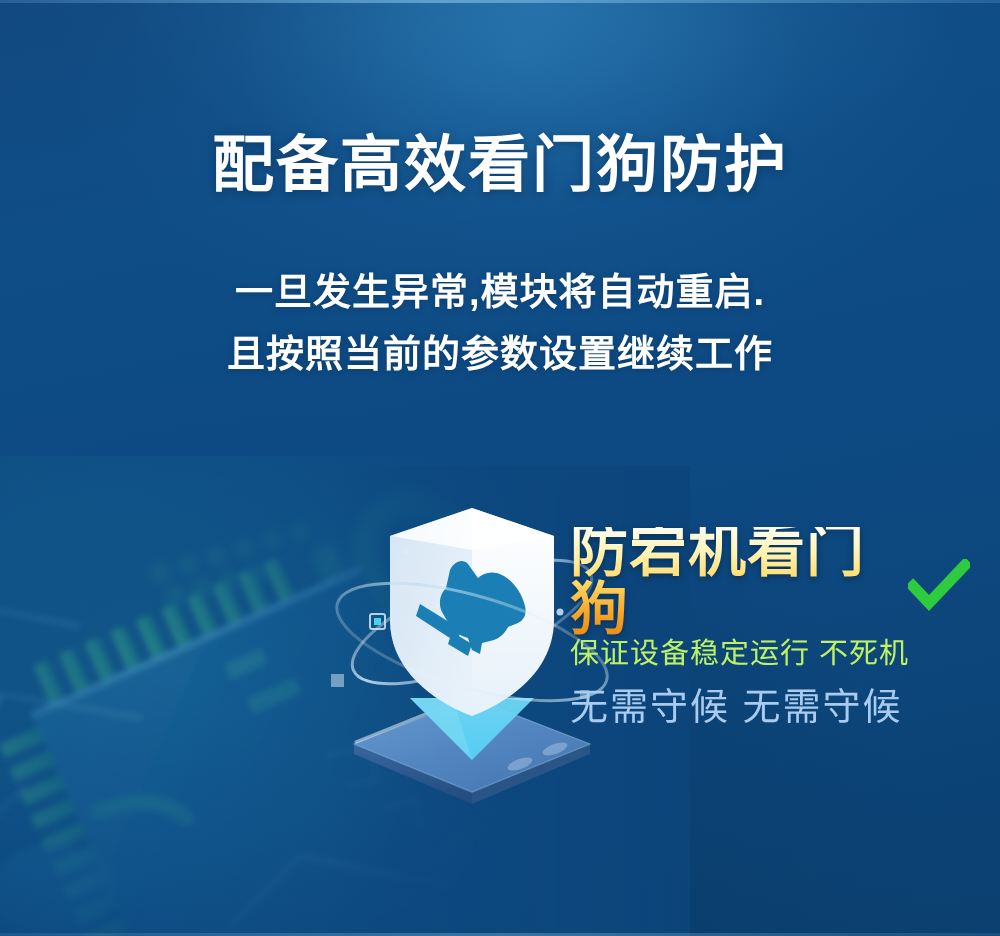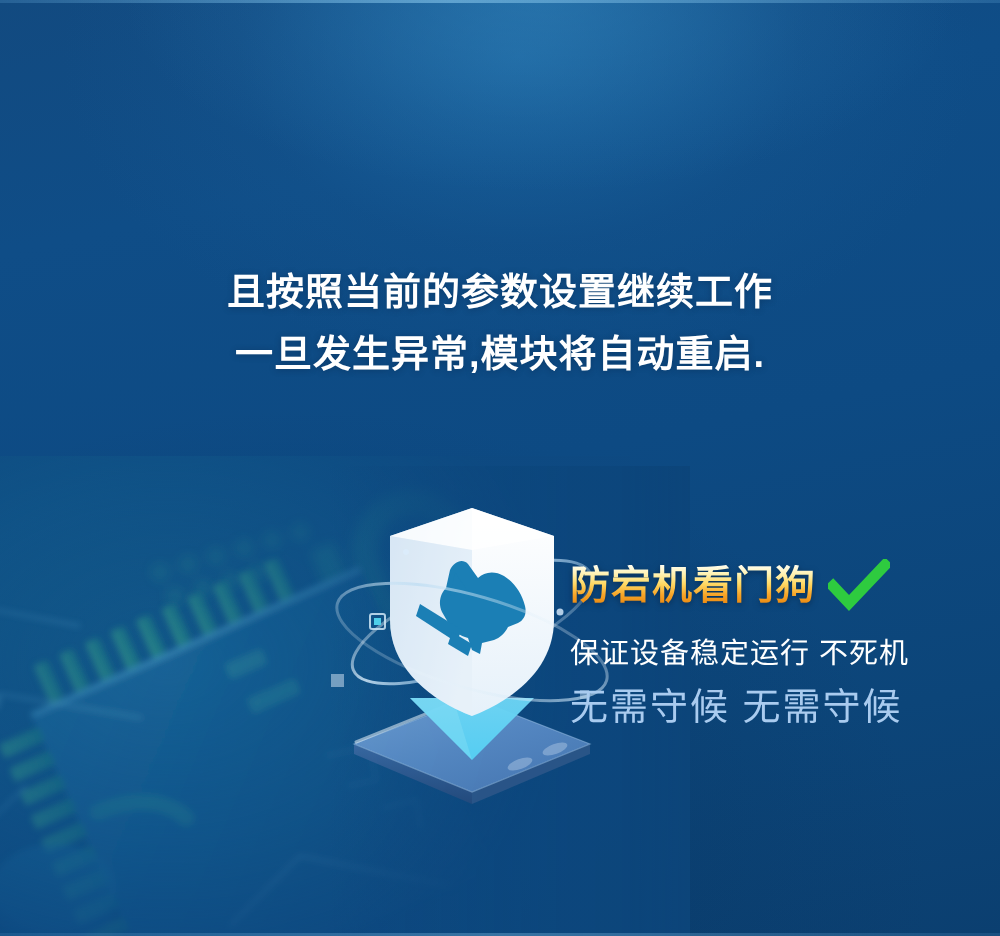--- a/index.html
+++ b/index.html
@@ -128,47 +128,48 @@
     top: 552px;
     width: 400px;
   }
   .gold-row {
     display: flex;
     align-items: center;
     gap: 10px;
     height: 66px;
   }
   .gold-text {
-    font-size: 40px;
+    font-size: 58px;
     font-weight: 700;
     letter-spacing: 1px;
     line-height: 1;
     background-image: linear-gradient(180deg,
         #fffdf0 0%,
         #fff3b4 22%,
         #ffd862 48%,
         #f7a528 74%,
         #e8860f 100%);
     -webkit-background-clip: text;
     background-clip: text;
     color: transparent;
     -webkit-text-fill-color: transparent;
     filter: drop-shadow(0 2px 3px rgba(3,28,55,0.55));
+    font-family: Liberation Mono, monospace;
   }
   .check-icon {
     flex: 0 0 auto;
     width: 62px;
     height: 52px;
     margin-left: 2px;
   }
   .check-icon svg { display:block; width:100%; height:100%; }
 
   .feat-line-1 {
     margin-top: 18px;
-    color: #ffffff;
+    color: #bef264;
     font-size: 29px;
     font-weight: 400;
     letter-spacing: 1px;
     line-height: 1.2;
   }
   .feat-line-2 {
     margin-top: 14px;
     color: #a9cbef;
     font-size: 38px;
     font-weight: 400;
@@ -292,24 +293,27 @@
         <g stroke="#63bcd8" stroke-width="2.2" fill="none" opacity="0.30">
           <path d="M396 300 l44 -10 l6 34 l-28 6"></path>
           <path d="M452 352 l34 -8 l5 28"></path>
         </g>
       </g>
     </svg>
   </div>
   <div class="pcb-veil"></div>
   <div class="pcb-fade-r"></div>
 
+  <div class="headline">
+    <h1 class="title">配备高效看门狗防护</h1>
+  </div>
 
   <div class="subtitle">
+    <p class="sub-line">一旦发生异常,模块将自动重启.</p>
     <p class="sub-line">且按照当前的参数设置继续工作</p>
-    <p class="sub-line">一旦发生异常,模块将自动重启.</p>
   </div>
 
   <div class="shield-art">
     <svg viewBox="0 0 300 320" xmlns="http://www.w3.org/2000/svg" aria-hidden="true">
       <defs>
         <linearGradient id="shieldLeft" x1="0" y1="0" x2="1" y2="0.6">
           <stop offset="0%" stop-color="#dbeaf6"></stop>
           <stop offset="100%" stop-color="#f4fafe"></stop>
         </linearGradient>
         <linearGradient id="shieldRight" x1="0" y1="0" x2="0" y2="1">

